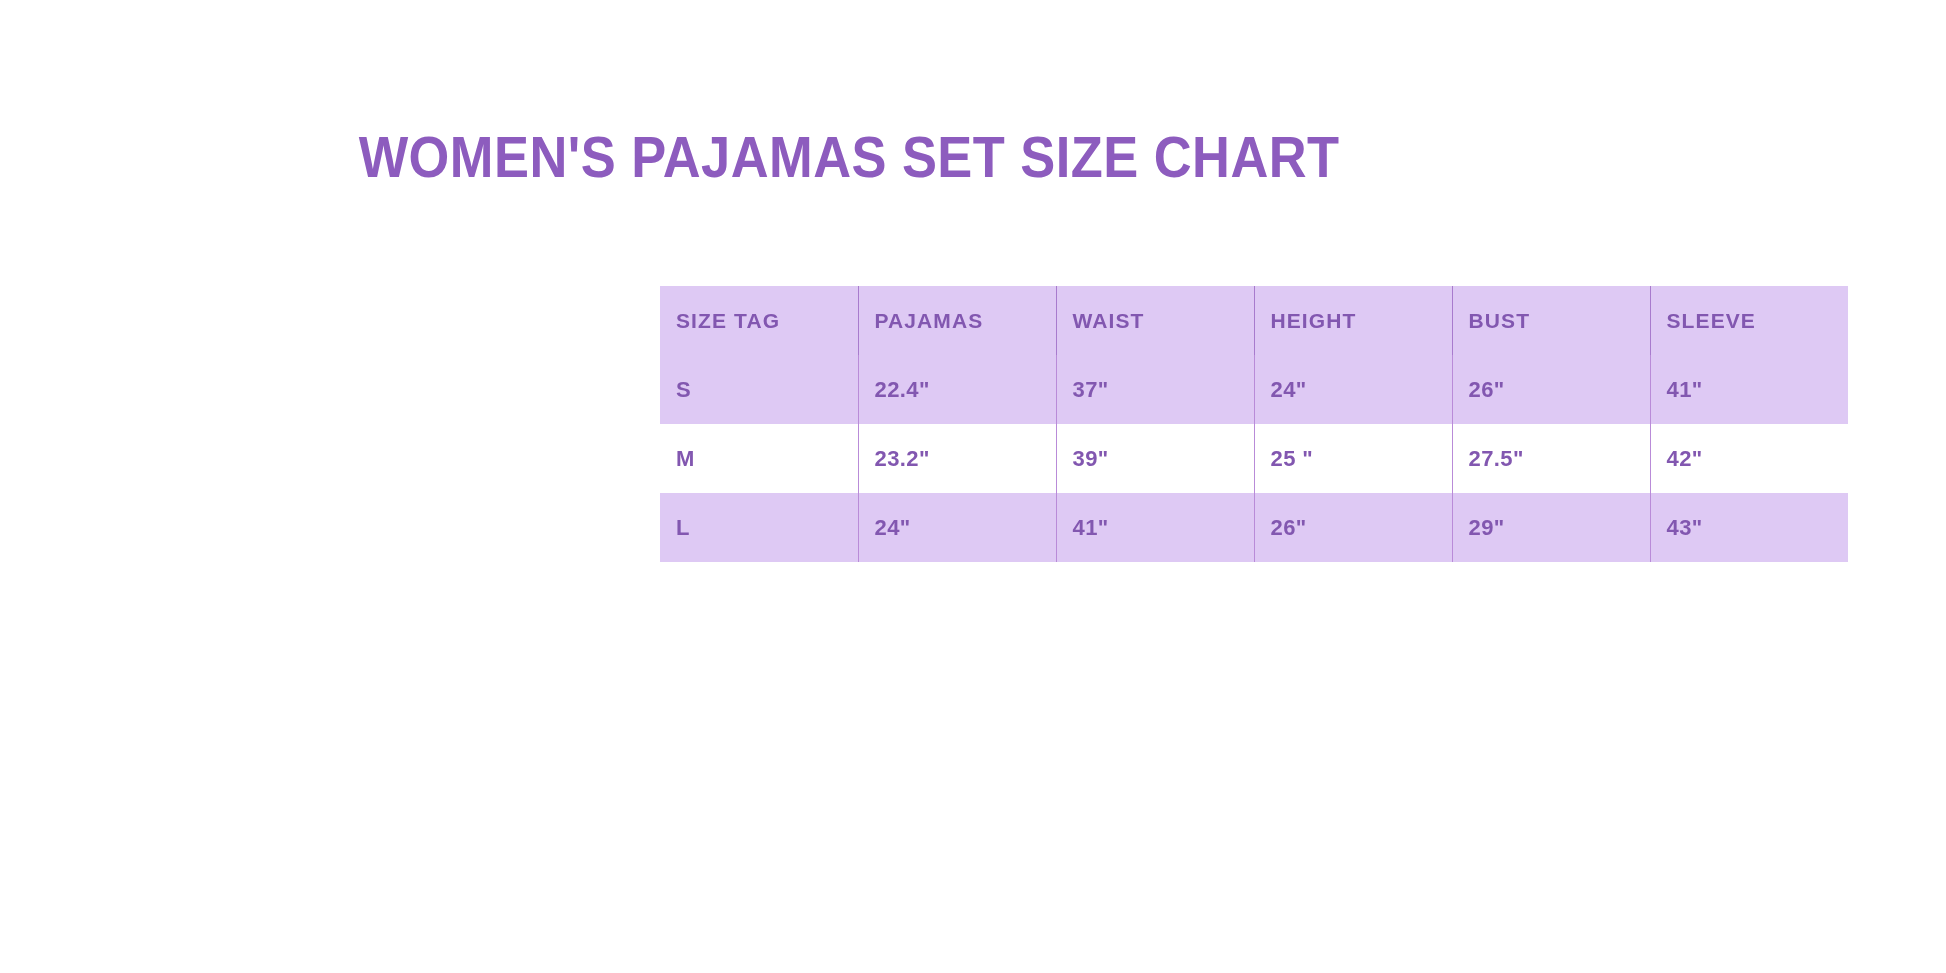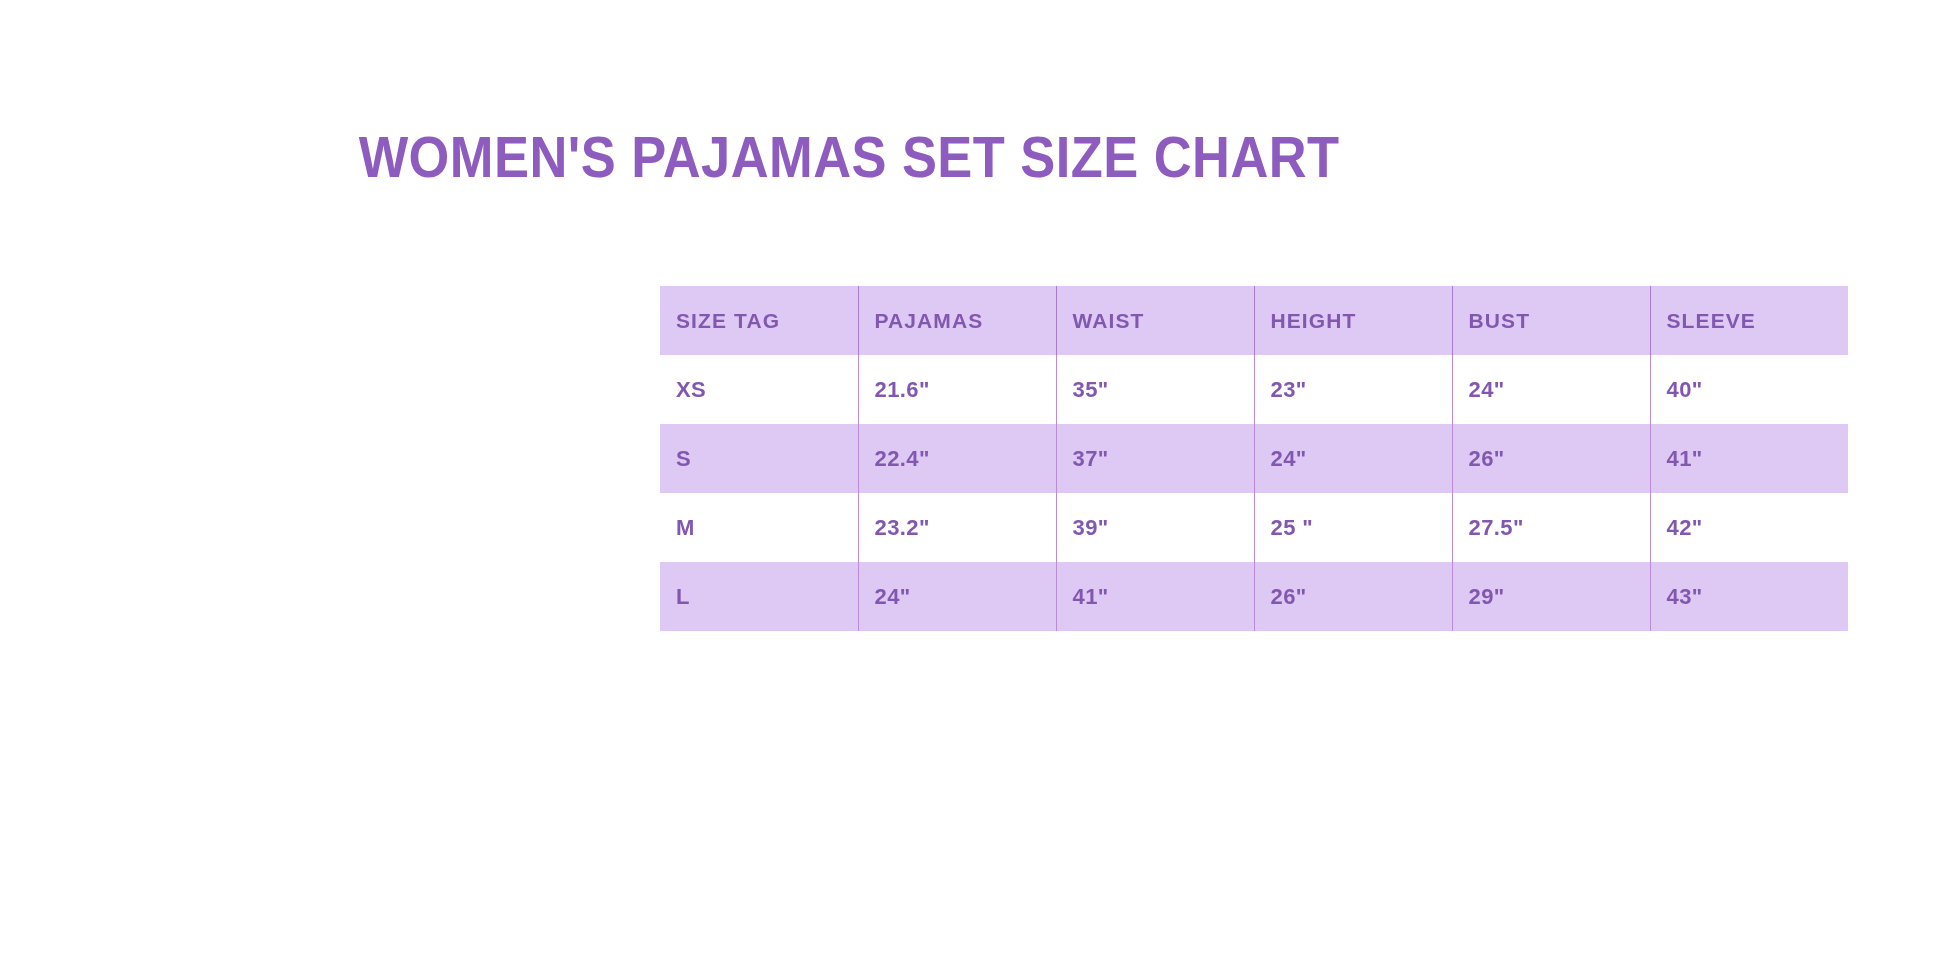--- a/index.html
+++ b/index.html
@@ -120,28 +120,20 @@
           <th>SIZE TAG</th>
           <th>PAJAMAS</th>
           <th>WAIST</th>
           <th>HEIGHT</th>
           <th>BUST</th>
           <th>SLEEVE</th>
         </tr>
       </thead>
       <tbody>
 
-        <tr class="row-light">
-          <td>XS</td>
-          <td>21.6"</td>
-          <td>35"</td>
-          <td>23"</td>
-          <td>24"</td>
-          <td>40"</td>
-        </tr>
 
         <tr class="row-tint">
           <td>S</td>
           <td>22.4"</td>
           <td>37"</td>
           <td>24"</td>
           <td>26"</td>
           <td>41"</td>
         </tr>
 

